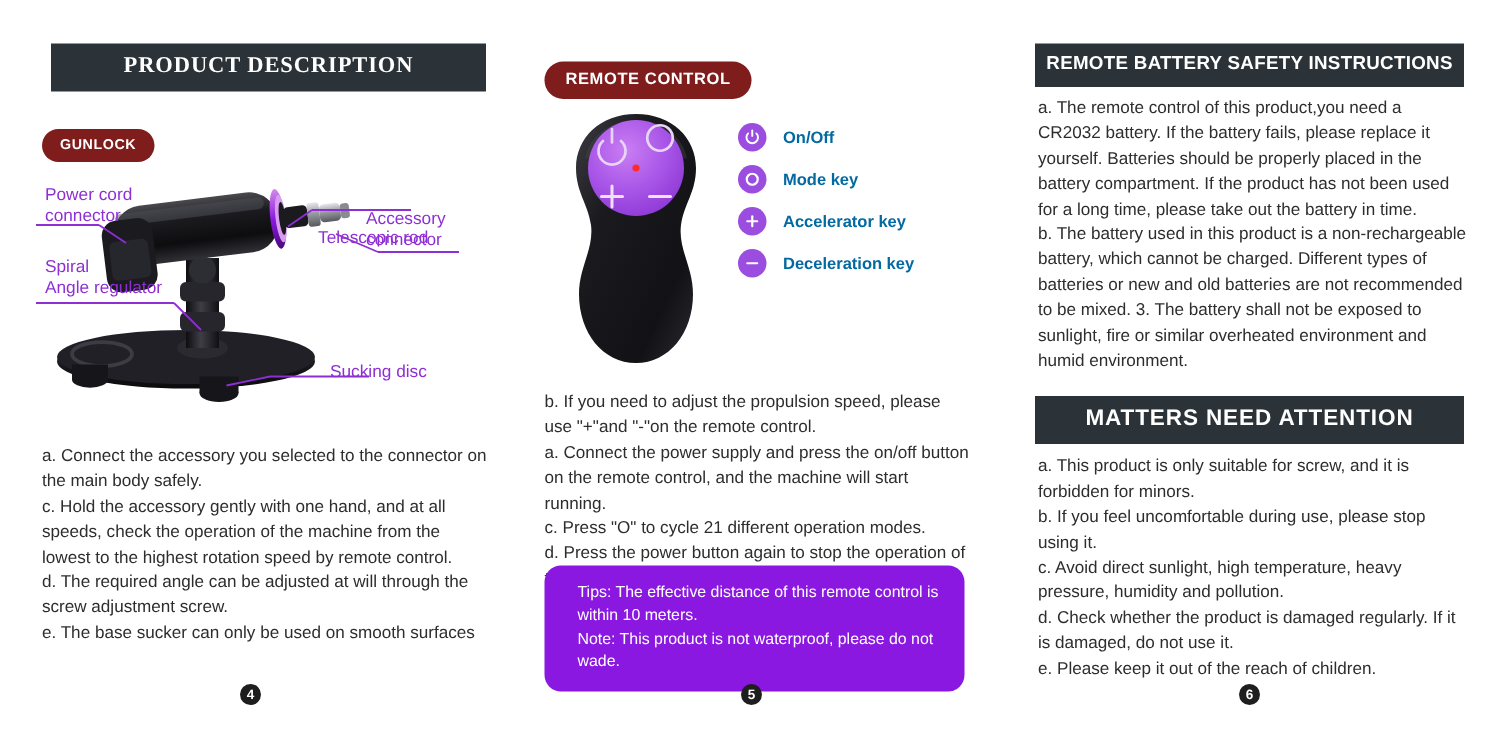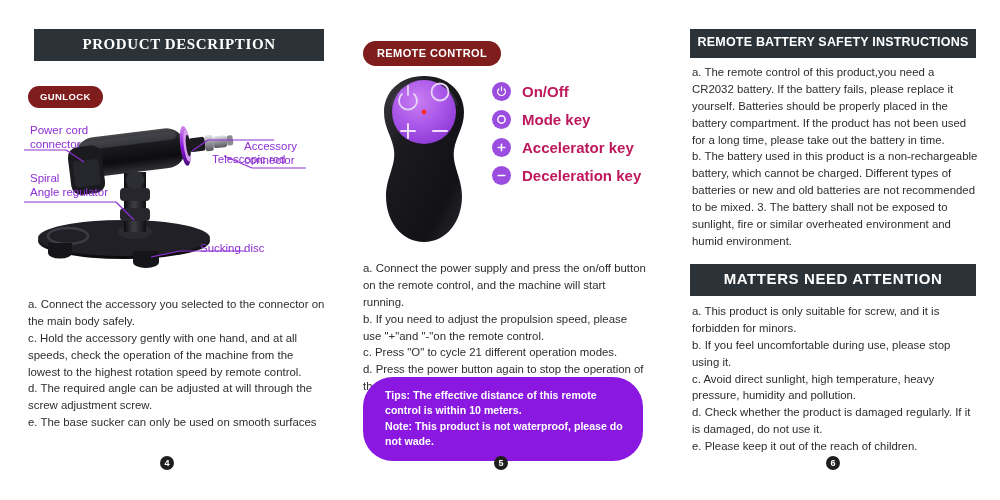--- a/index.html
+++ b/index.html
@@ -85,32 +85,31 @@
     margin-bottom: 9px;
   }
   .key-icon {
     width: 19px; height: 19px; border-radius: 50%;
     background: #9B4DE0; color: #ffffff;
     display: flex; align-items: center; justify-content: center;
     margin-right: 11px; flex: 0 0 auto;
     font-size: 12px; font-weight: bold; line-height: 1;
   }
   .legend-label {
-    color: #be185d; font-weight: bold; font-size: 15px;
+    color: #0369a1; font-weight: bold; font-size: 11px;
   }
 
   
   .tips {
     background: #8B18E0;
     color: #ffffff;
-    border-radius: 30px;
+    border-radius: 11px;
     padding: 11px 16px 12px 22px;
     font-size: 10.6px;
     line-height: 1.45;
-    font-weight: bold;
   }
   .tips p { margin: 0; }
 
   
   .pagenum {
     position: absolute;
     width: 14px; height: 14px; border-radius: 50%;
     background: #1e1e1e; color: #ffffff;
     font-size: 9px; font-weight: bold;
     display: flex; align-items: center; justify-content: center;
@@ -216,21 +215,21 @@
 
       <div class="dlabel" style="left:228px; top:30px;">Accessory
 connector</div>
 
       <div class="dlabel" style="left:14px; top:14px;">Power cord
 connector</div>
 
       <div class="dlabel" style="left:14px; top:62px;">Spiral
 Angle regulator</div>
 
-      <div class="dlabel" style="left:184px; top:132px;">Sucking disc</div>
+      <div class="dlabel" style="left:204px; top:132px;">Sucking disc</div>
     </div>
 
     <div class="body-text" style="position:absolute; left:12px; top:296px; width:298px;">
       <p>a. Connect the accessory you selected to the connector on the main body safely.</p>
       <p>c. Hold the accessory gently with one hand, and at all speeds, check the operation of the machine from the lowest to the highest rotation speed by remote control.</p>
       <p>d. The required angle can be adjusted at will through the screw adjustment screw.</p>
       <p>e. The base sucker can only be used on smooth surfaces</p>
     </div>
   </div>
 
@@ -318,22 +317,22 @@
         <span class="key-icon">
           <svg width="11" height="11" viewBox="0 0 12 12">
             <line x1="2.4" y1="6" x2="9.6" y2="6" stroke="#fff" stroke-width="1.6" stroke-linecap="round"></line>
           </svg>
         </span>
         <span class="legend-label">Deceleration key</span>
       </div>
     </div>
 
     <div class="body-text" style="position:absolute; left:3px; top:260px; width:284px;">
+      <p>b. If you need to adjust the propulsion speed, please use "+"and "-"on the remote control.</p>
       <p>a. Connect the power supply and press the on/off button on the remote control, and the machine will start running.</p>
-      <p>b. If you need to adjust the propulsion speed, please use "+"and "-"on the remote control.</p>
       <p>c. Press "O" to cycle 21 different operation modes.</p>
       <p>d. Press the power button again to stop the operation of the machine.</p>
     </div>
 
     <div class="tips" style="position:absolute; left:3px; top:377px; width:280px;">
       <p>Tips: The effective distance of this remote control is within 10 meters.</p>
       <p>Note: This product is not waterproof, please do not wade.</p>
     </div>
   </div>
 

